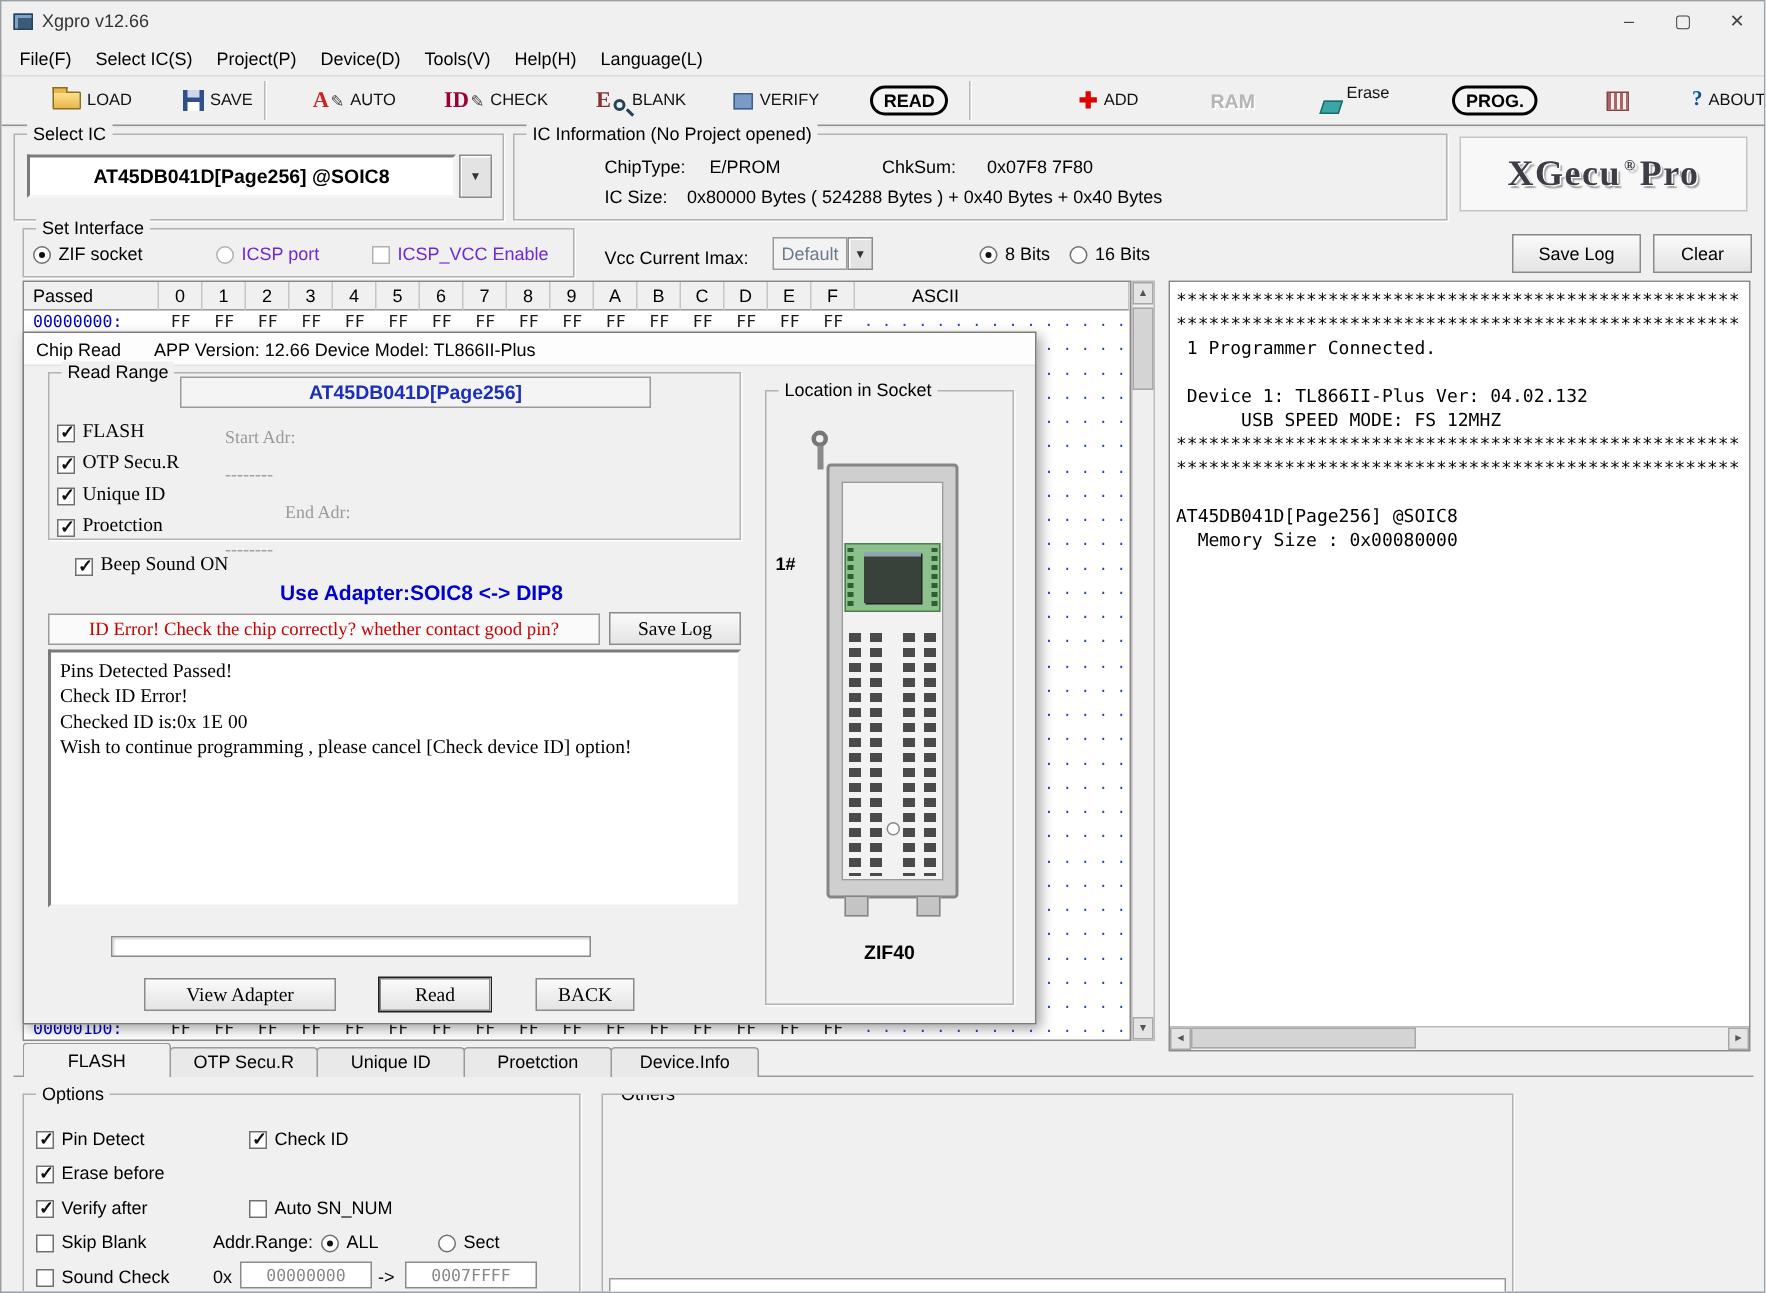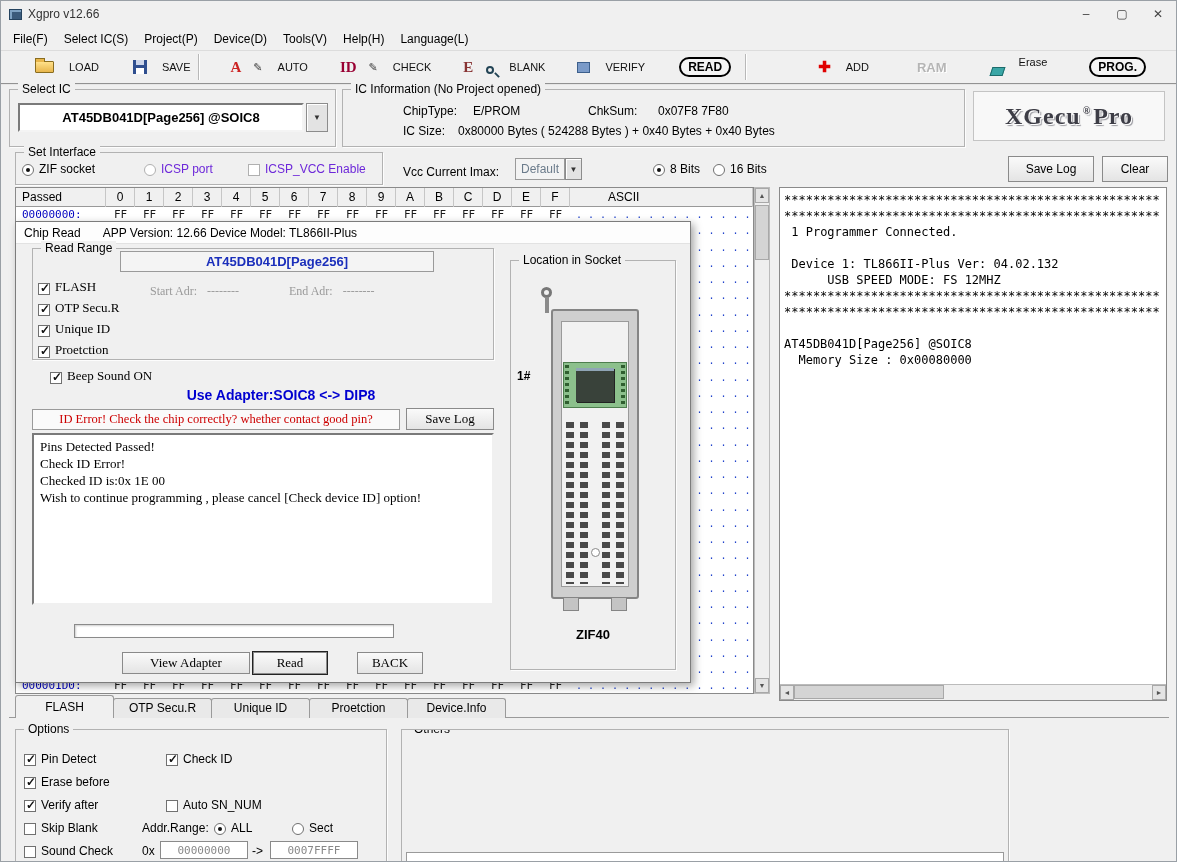--- a/index.html
+++ b/index.html
@@ -13,21 +13,21 @@
   #title-text { margin-left:6px; color:#333; }
   .win-controls { margin-left:auto; display:flex; height:26px; }
   .win-btn { width:36px; height:26px; display:flex; align-items:center; justify-content:center; color:#444; font-size:12px; }
 
   
   #menubar { position:absolute; left:0; top:26px; width:100%; height:24px; display:flex; align-items:center; padding-left:4px; border-bottom:1px solid #dcdcdc; }
   .menu-item { padding:3px 8px; }
 
   
   #toolbar { position:absolute; left:0; top:50px; width:100%; height:34px; display:flex; align-items:center; border-bottom:2px groove #e6e6e6; }
-  .tbtn { display:flex; align-items:center; gap:15px; height:28px;padding-left:24px; }
+  .tbtn { display:flex; align-items:center; gap:4px; height:28px;padding-left:24px; }
   .tb-label { font-size:11px; color:#111; }
   .sep { width:2px; height:26px; border-left:1px solid #b8b8b8; border-right:1px solid #fff; margin:0 7px; }
   .icon-folder { width:19px; height:12px; background:linear-gradient(#ffe08a,#e8b64c); border:1px solid #8a6d1f; border-radius:1px; position:relative; }
   .icon-folder::before { content:""; position:absolute; left:-1px; top:-4px; width:8px; height:3px; background:#e8b64c; border:1px solid #8a6d1f; border-bottom:none; }
   .icon-save { width:14px; height:14px; background:#2f4f8f; position:relative; }
   .icon-save::before { content:""; position:absolute; left:3px; top:0; width:8px; height:5px; background:#cdd6ea; }
   .icon-save::after { content:""; position:absolute; left:3px; top:8px; width:8px; height:6px; background:#fff; }
   .big-letter { font-family:"Liberation Serif",serif; font-weight:bold; font-size:15px; }
   .pencil { font-size:11px; color:#444; margin-left:-3px; }
   .mag { width:8px; height:8px; border:2px solid #245; border-radius:50%; position:relative; margin-left:-2px; margin-top:6px; }
@@ -104,21 +104,21 @@
   .plain-label { position:absolute; white-space:nowrap; }
   .others-field { position:absolute; background:#fff; border:1px solid #9a9a9a; }
 
   
   #chip-dialog { position:absolute; left:14px; top:220px; width:676px; height:462px; background:#f0f0f0;
                  border:1px solid #7c7c7c; box-shadow:3px 3px 8px rgba(0,0,0,.35); z-index:20; }
   .dlg-head { position:absolute; left:0; top:0; right:0; height:22px; background:#fdfdfd; border-bottom:1px solid #e2e2e2;
               display:flex; align-items:center; gap:22px; padding-left:8px; }
   .chip-name-box { position:absolute; left:104px; top:29px; width:314px; height:21px; background:#f4f4f4; border:1px solid #9a9a9a;
                    display:flex; align-items:center; justify-content:center; color:#1b2fbb; font-weight:bold; font-size:13px; z-index:2; }
-  .adr-row { display:flex; gap:10px; font-family:"Liberation Serif",serif; font-size:12px; color:#9a9a9a; position:absolute; }
+  .adr-row { display:flex; gap:10px; font-family:"Liberation Serif",serif; font-size:12px; color:#9a9a9a; position:absolute;flex-direction:column; }
   .adapter-text { position:absolute; left:60px; top:165px; width:410px; text-align:center; color:#0000d0; font-weight:bold; font-size:14px; }
   .error-box { position:absolute; left:16px; top:187px; width:368px; height:21px; border:1px solid #9a9a9a; background:#fafafa;
                color:#cc0000; font-family:"Liberation Serif",serif; font-size:12.5px; line-height:19px; text-align:center; overflow:hidden; }
   .dlg-logbox { position:absolute; left:16px; top:211px; width:462px; height:172px; background:#fff;
                 border:2px solid; border-color:#7a7a7a #f0f0f0 #f0f0f0 #7a7a7a; padding:3px 6px;
                 font-family:"Liberation Serif",serif; font-size:13px; line-height:17px; white-space:pre-wrap; overflow:hidden; }
   .progress { position:absolute; left:58px; top:402px; width:320px; height:14px; background:#fff; border:1px solid #8a8a8a; box-shadow:inset 1px 1px 2px #cfcfcf; }
 
   
   .lever-knob { position:absolute; left:4px; top:0; width:11px; height:11px; border:3px solid #777; border-radius:50%; background:#f0f0f0; }
@@ -1021,21 +1021,21 @@
     <div class="error-box">ID Error! Check the chip correctly? whether contact good pin?</div>
     <div class="btn btn-serif" style="left:390px;top:186px;width:88px;height:22px;">Save Log</div>
 
     <pre class="dlg-logbox" id="dlg-log">Pins Detected Passed!
 Check ID Error!
 Checked ID is:0x 1E 00
 Wish to continue programming , please cancel [Check device ID] option!</pre>
 
     <div class="progress"></div>
 
-    <div class="btn btn-serif" style="left:106px;top:430px;width:128px;height:22px;">View Adapter</div>
+    <div class="btn btn-serif" style="left:80px;top:430px;width:128px;height:22px;">View Adapter</div>
     <div class="btn btn-serif default-btn" style="left:237px;top:430px;width:74px;height:22px;">Read</div>
     <div class="btn btn-serif" style="left:341px;top:430px;width:66px;height:22px;">BACK</div>
 
     <div class="gb" style="left:494px;top:38px;width:166px;height:410px;">
       <span class="gb-label">Location in Socket</span>
       <span class="plain-label" style="left:6px;top:108px;font-weight:bold;">1#</span>
       <div style="position:absolute;left:26px;top:26px;width:112px;height:330px;">
         <div class="lever-knob"></div>
         <div class="lever-stem"></div>
         <div class="socket-body">

